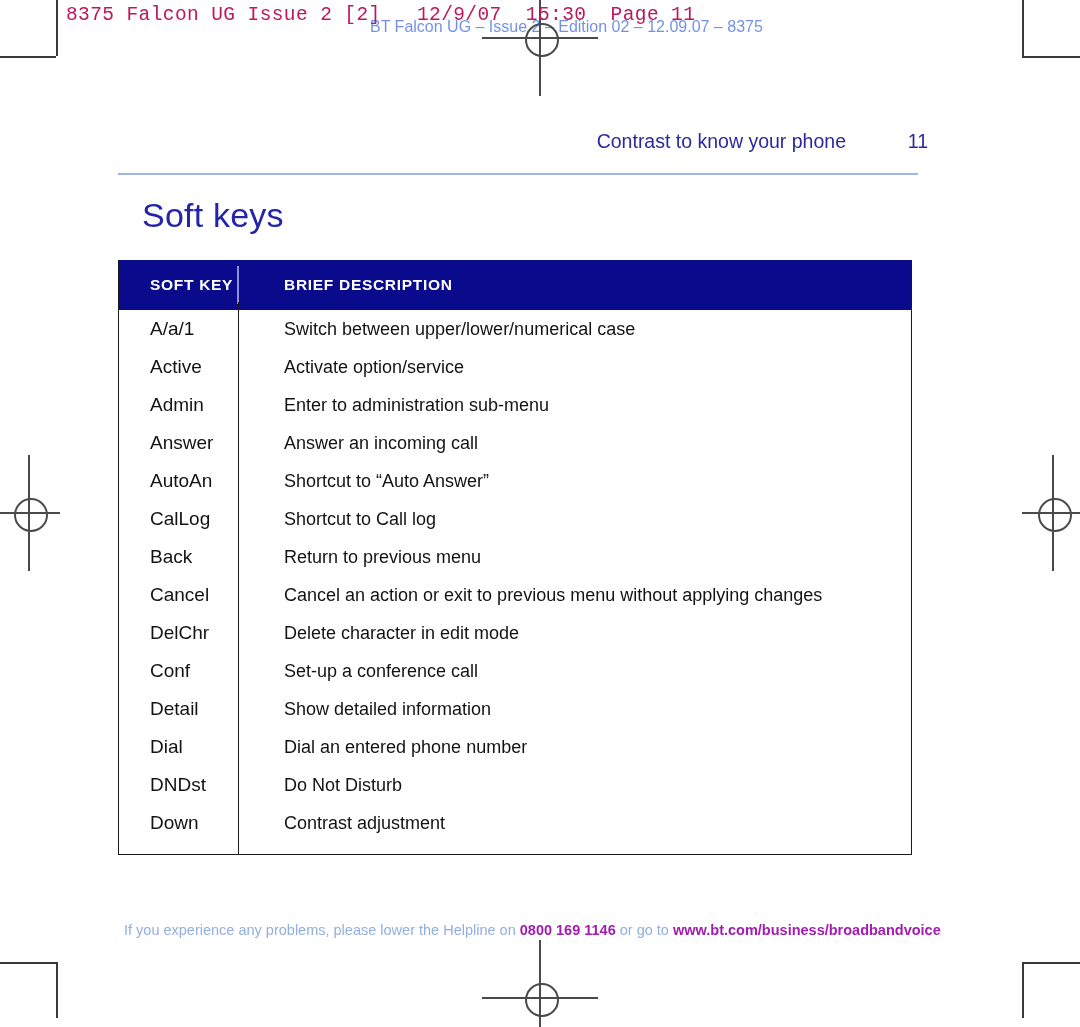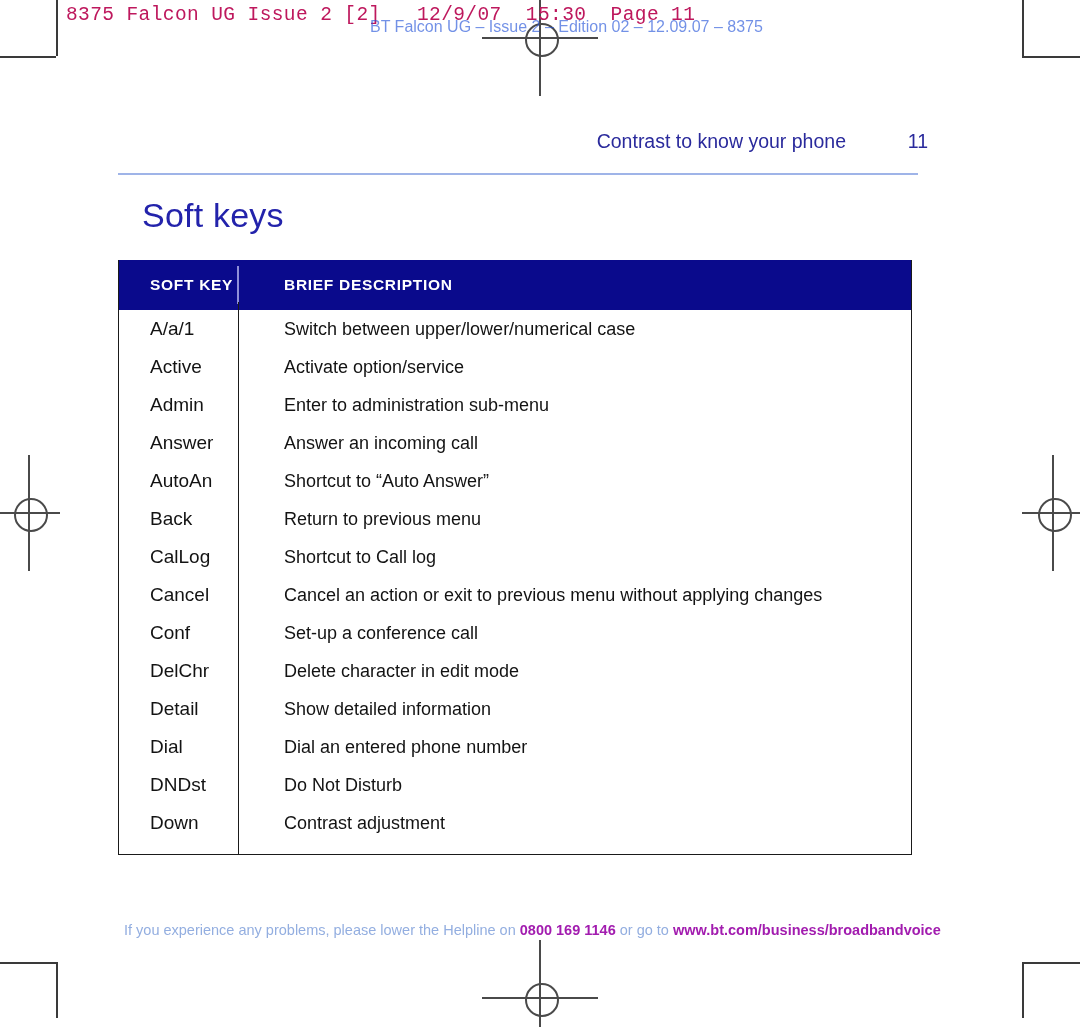--- a/index.html
+++ b/index.html
@@ -294,40 +294,40 @@
         </div>
         <div class="table-row">
           <div class="col-key">Answer</div>
           <div class="col-desc">Answer an incoming call</div>
         </div>
         <div class="table-row">
           <div class="col-key">AutoAn</div>
           <div class="col-desc">Shortcut to “Auto Answer”</div>
         </div>
         <div class="table-row">
+          <div class="col-key">CalLog</div>
+          <div class="col-desc">Shortcut to Call log</div>
+        </div>
+        <div class="table-row">
           <div class="col-key">Back</div>
           <div class="col-desc">Return to previous menu</div>
         </div>
         <div class="table-row">
-          <div class="col-key">CalLog</div>
-          <div class="col-desc">Shortcut to Call log</div>
-        </div>
-        <div class="table-row">
           <div class="col-key">Cancel</div>
           <div class="col-desc">Cancel an action or exit to previous menu without applying changes</div>
         </div>
         <div class="table-row">
+          <div class="col-key">DelChr</div>
+          <div class="col-desc">Delete character in edit mode</div>
+        </div>
+        <div class="table-row">
           <div class="col-key">Conf</div>
           <div class="col-desc">Set-up a conference call</div>
         </div>
         <div class="table-row">
-          <div class="col-key">DelChr</div>
-          <div class="col-desc">Delete character in edit mode</div>
-        </div>
-        <div class="table-row">
           <div class="col-key">Detail</div>
           <div class="col-desc">Show detailed information</div>
         </div>
         <div class="table-row">
           <div class="col-key">Dial</div>
           <div class="col-desc">Dial an entered phone number</div>
         </div>
         <div class="table-row">
           <div class="col-key">DNDst</div>
           <div class="col-desc">Do Not Disturb</div>

